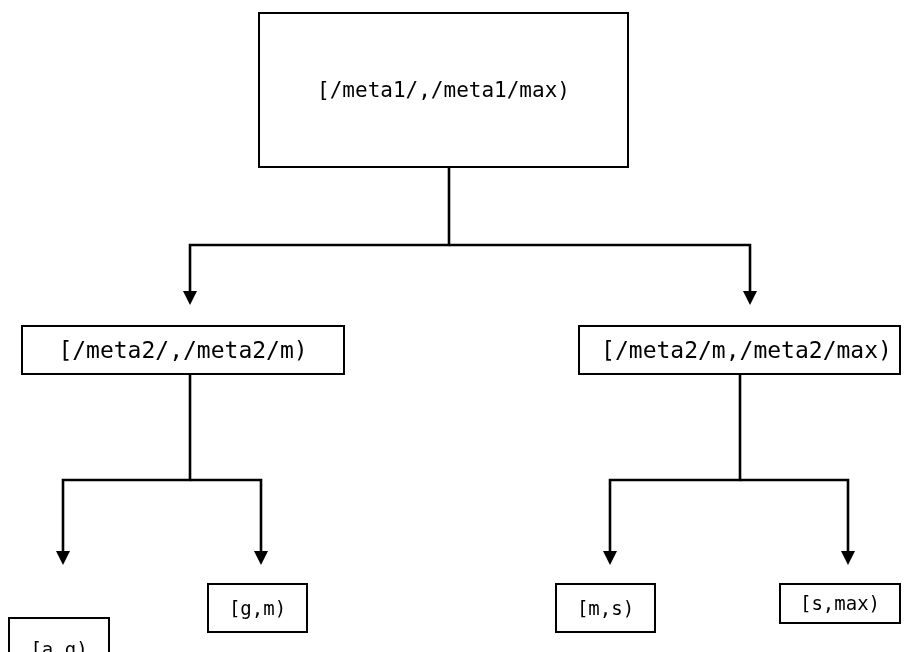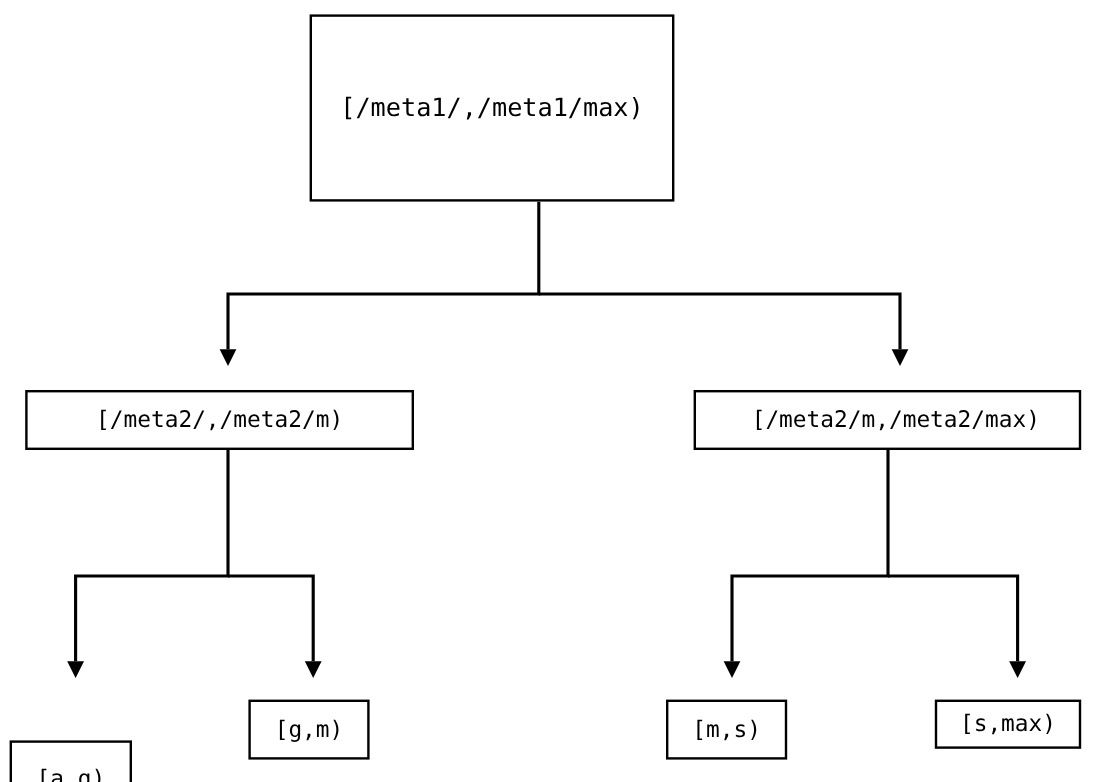--- a/index.html
+++ b/index.html
@@ -37,40 +37,40 @@
   }
   .node-label {
     display: block;
     line-height: 1;
     letter-spacing: 0px;
   }
   
   #node-root {
     left: 258px;
     top: 12px;
-    width: 304px;
+    width: 371px;
     height: 156px;
   }
   #node-root .node-label { font-size: 21px; }
   
   #node-meta2-low {
     left: 21px;
     top: 325px;
     width: 324px;
     height: 50px;
   }
   #node-meta2-high {
     left: 578px;
     top: 325px;
     width: 323px;
     height: 50px;
     padding-left: 14px;
   }
   #node-meta2-low .node-label,
-  #node-meta2-high .node-label { font-size: 19px; }
+  #node-meta2-high .node-label { font-size: 23px; }
   
   #node-leaf-ag {
     left: 8px;
     top: 617px;
     width: 102px;
     height: 64px;
   }
   #node-leaf-gm {
     left: 207px;
     top: 583px;

